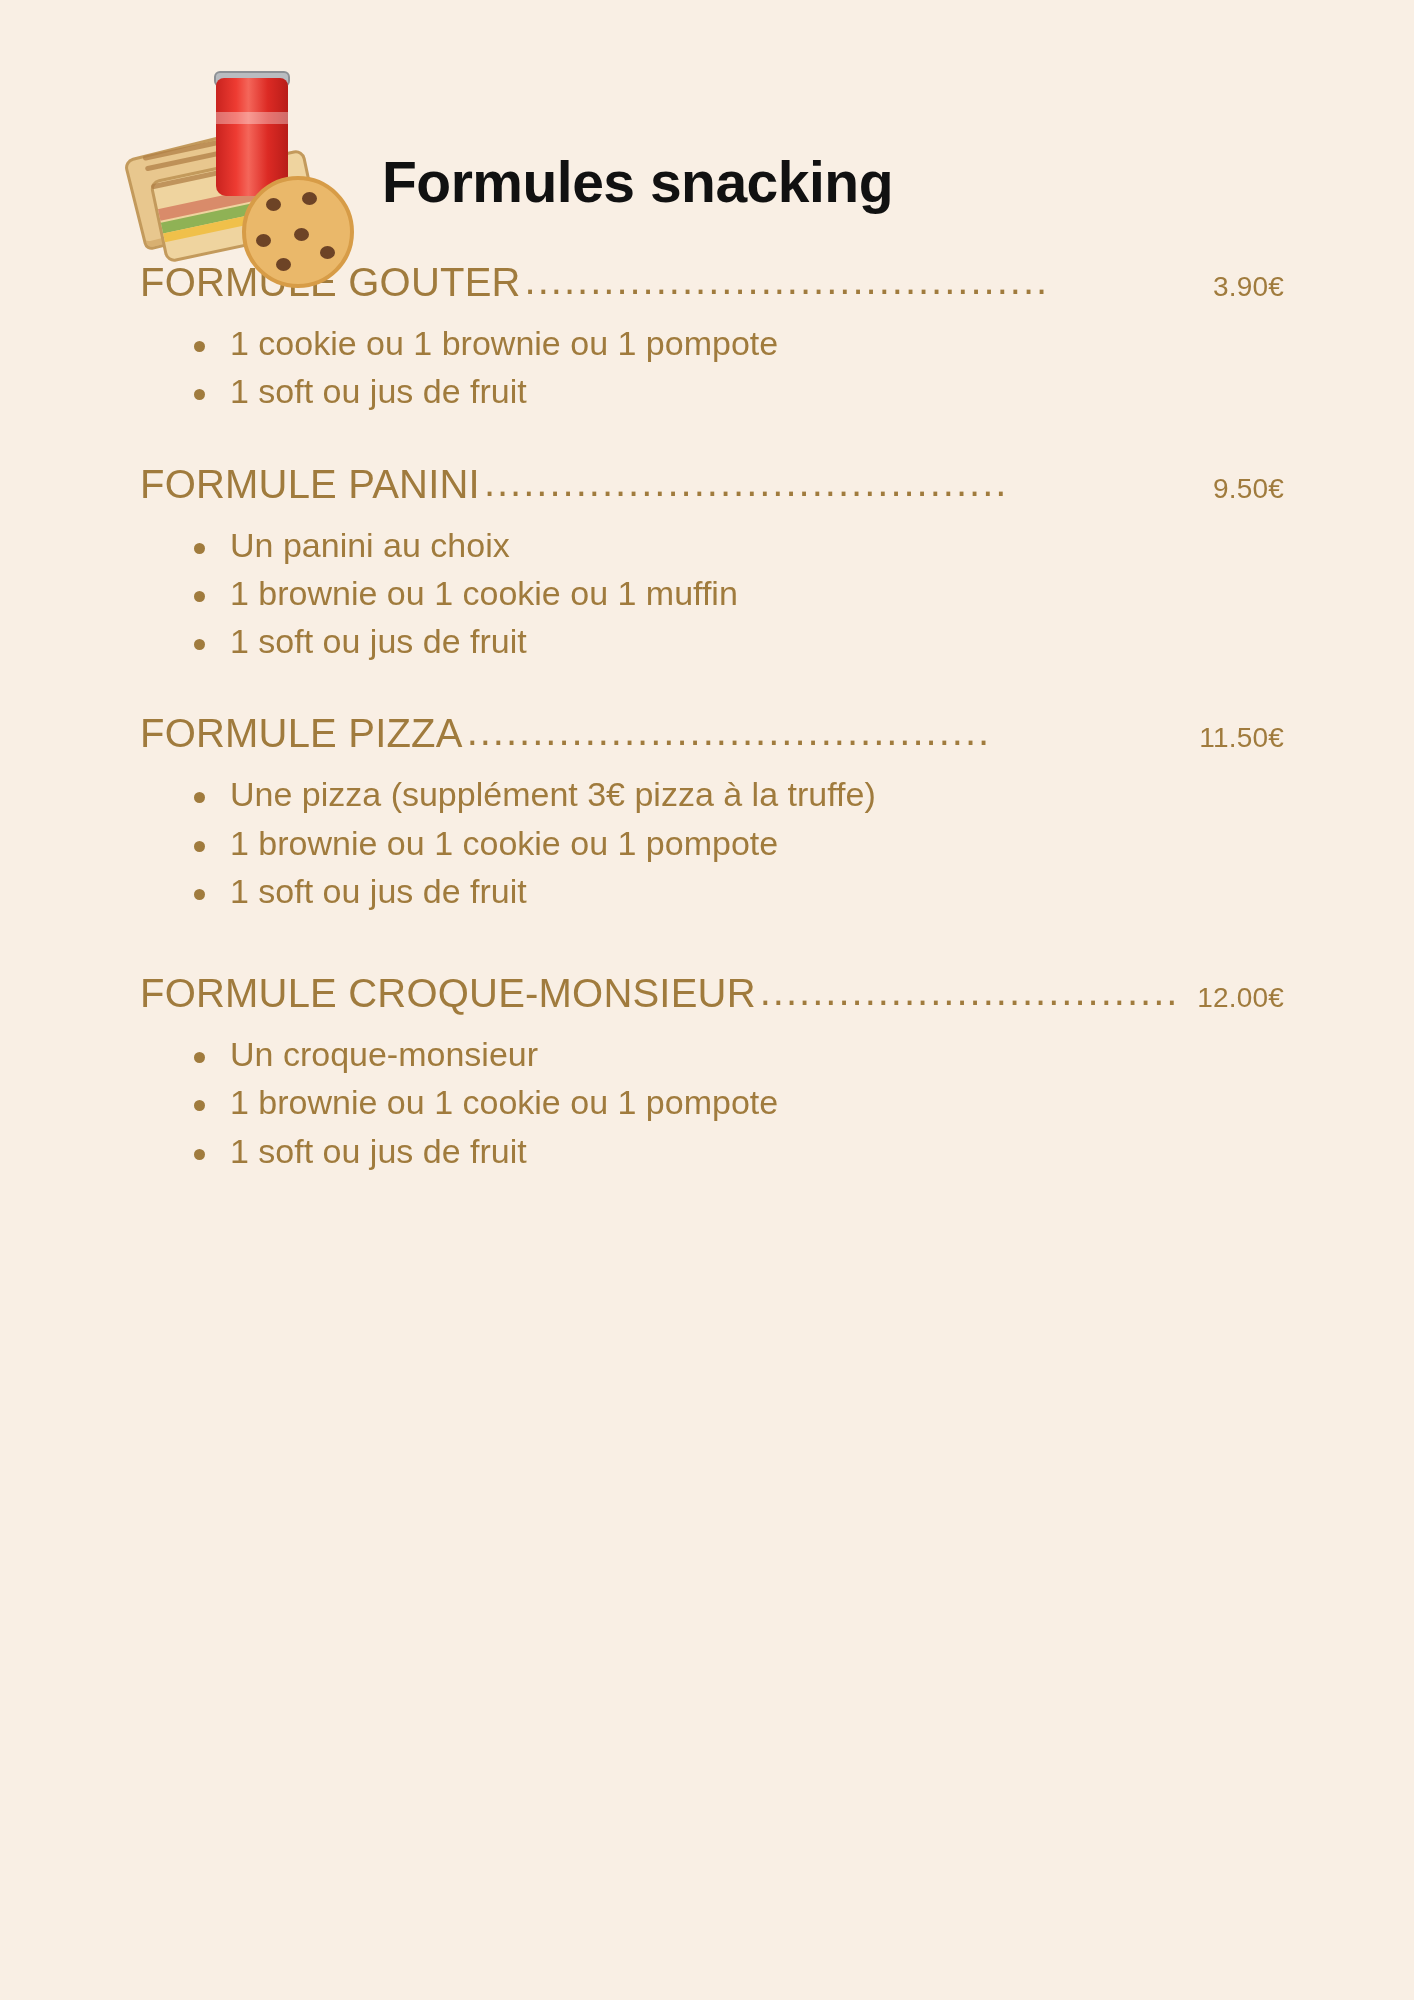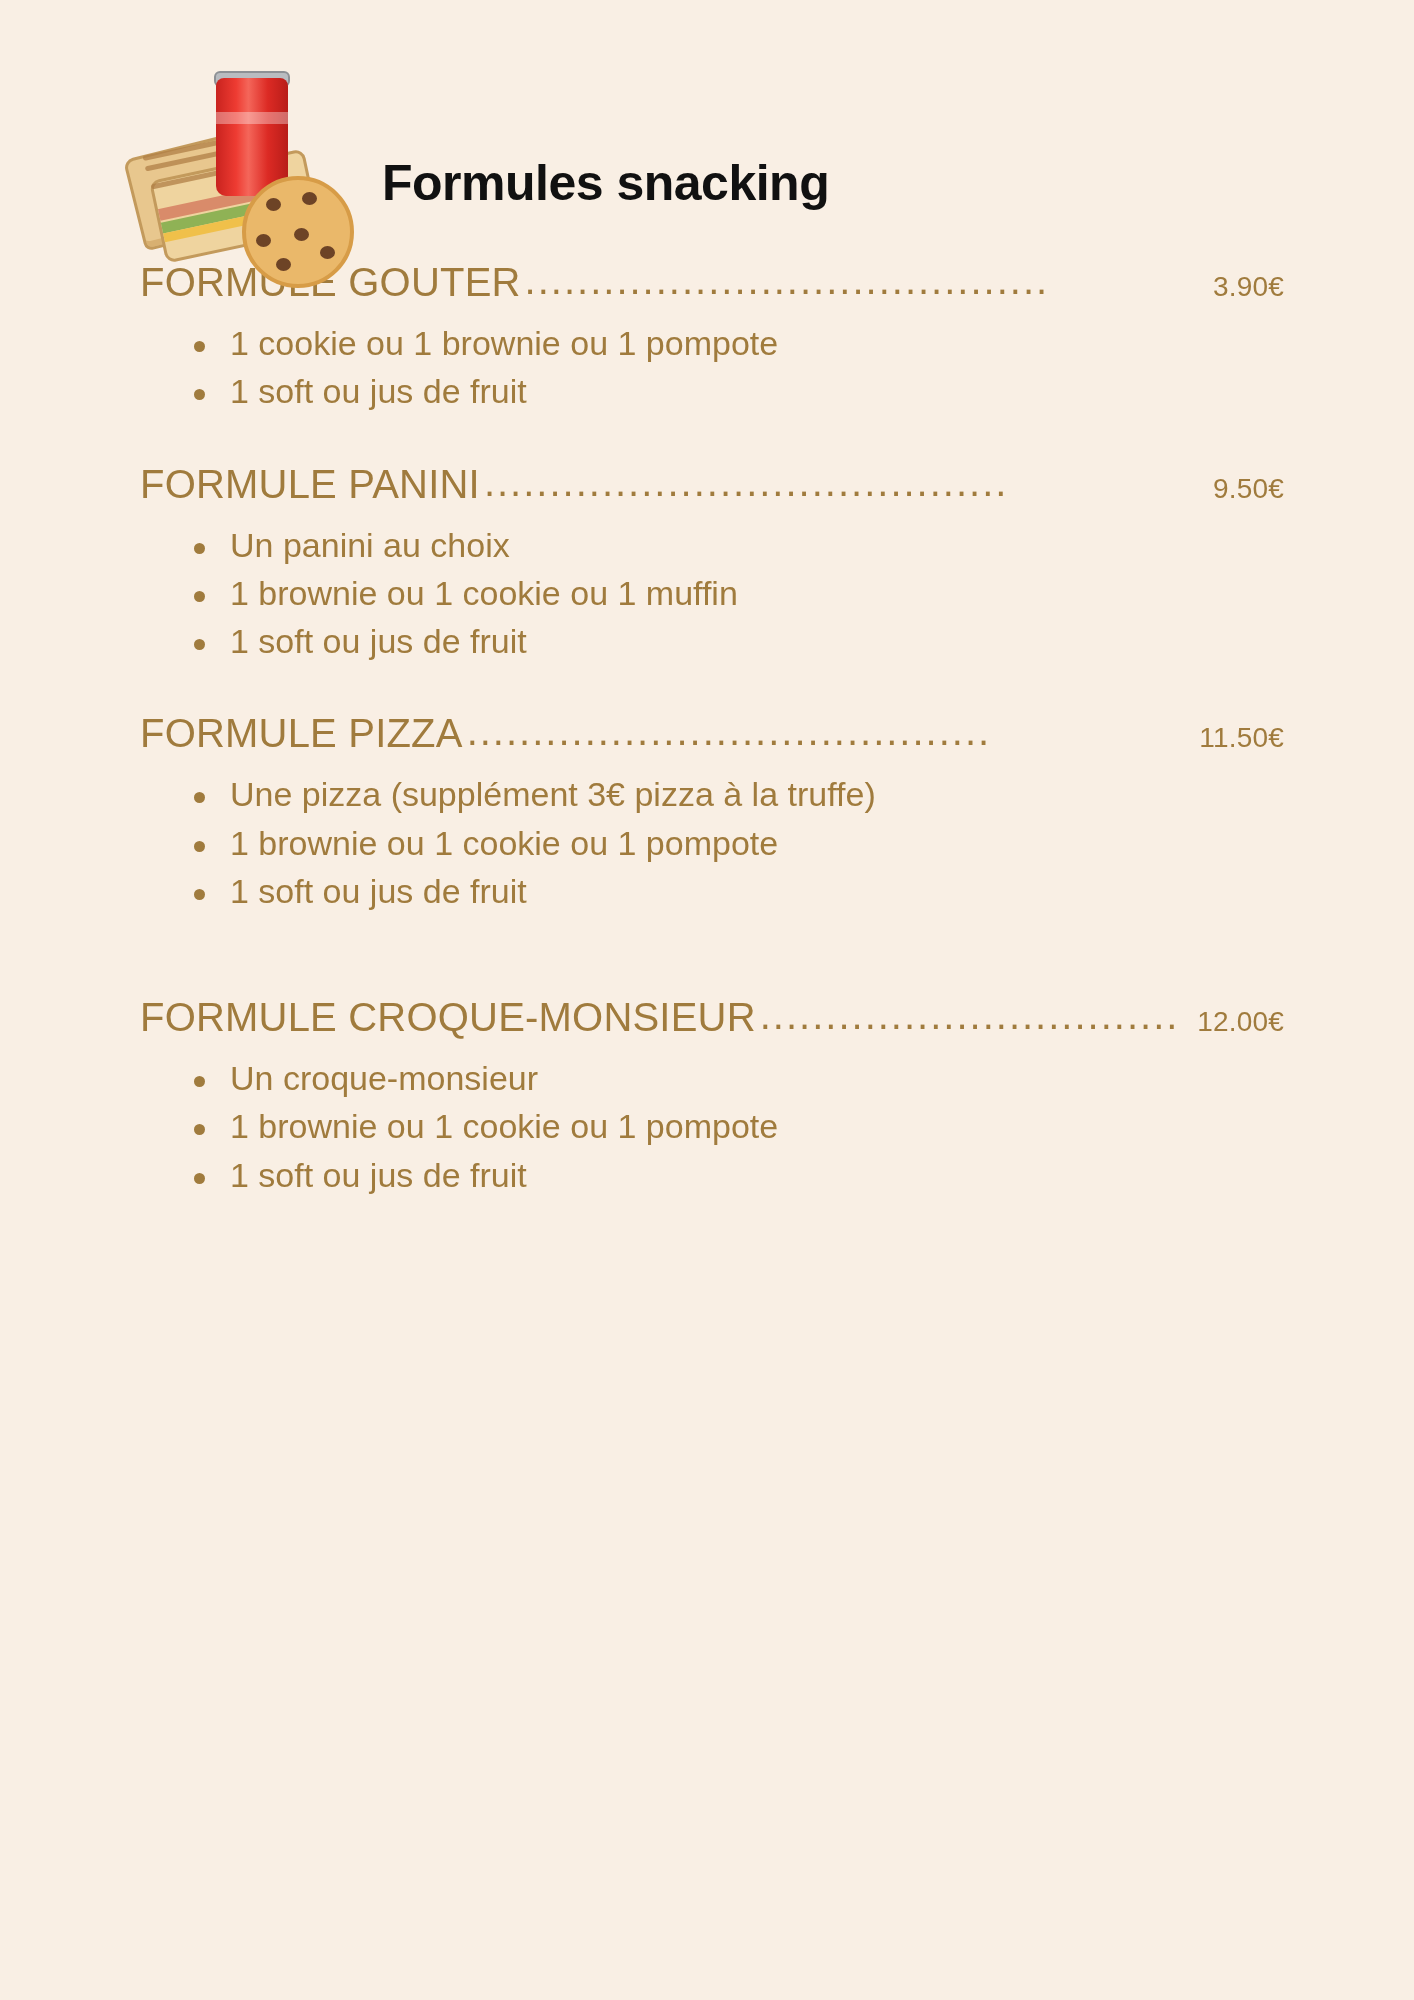--- a/index.html
+++ b/index.html
@@ -32,21 +32,21 @@
   }
 
   .header-art {
     position: relative;
     width: 230px;
     height: 230px;
     flex: 0 0 230px;
   }
 
   .header-title {
-    font-size: 50px;
+    font-size: 57px;
     font-weight: bold;
     color: #111111;
     letter-spacing: -0.5px;
     margin-left: 22px;
     white-space: nowrap;
     line-height: 1;
   }
 
   
   .sandwich-back {
@@ -224,21 +224,21 @@
     content: "";
     position: absolute;
     left: 10px;
     top: 22px;
     width: 11px;
     height: 11px;
     border-radius: 50%;
     background: #a07b3d;
   }
 
-  .spacer-extra { margin-bottom: 80px; }
+  .spacer-extra { margin-bottom: 56px; }
 </style>
 </head>
 <body>
 
 <div class="page">
 
   <div class="header">
     <div class="header-art">
       <div class="sandwich-back"></div>
       <div class="sandwich-front">

